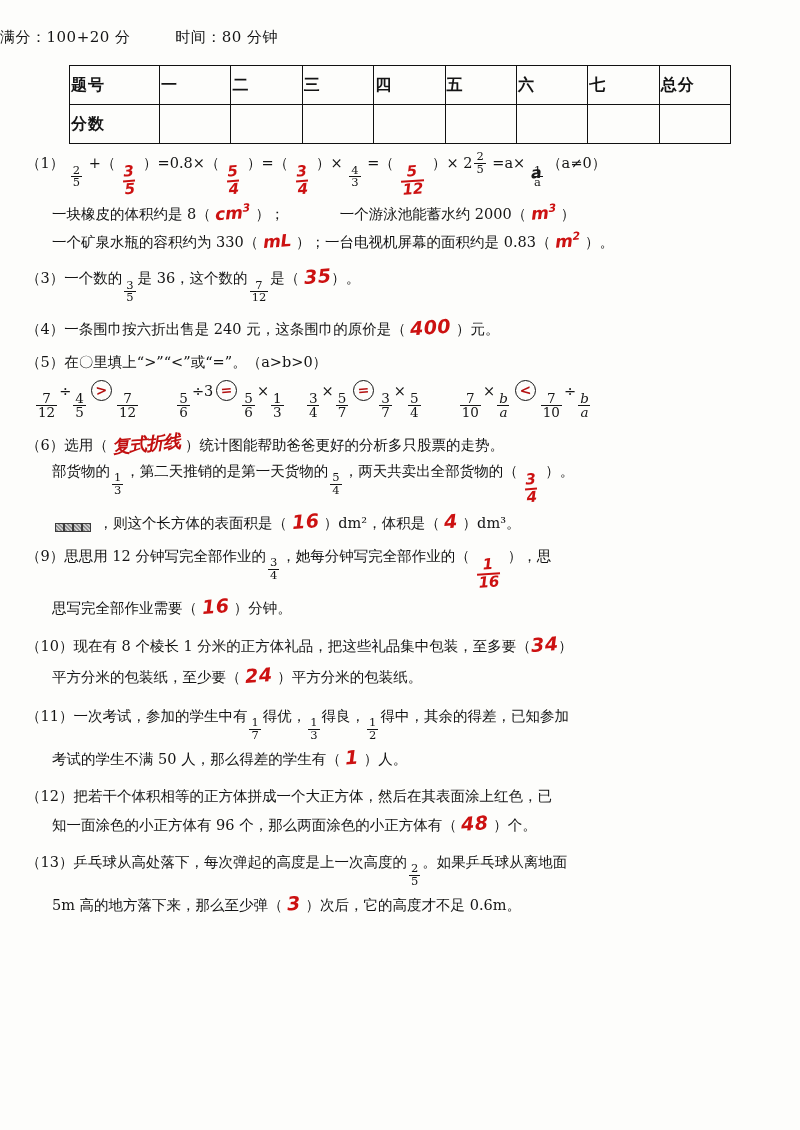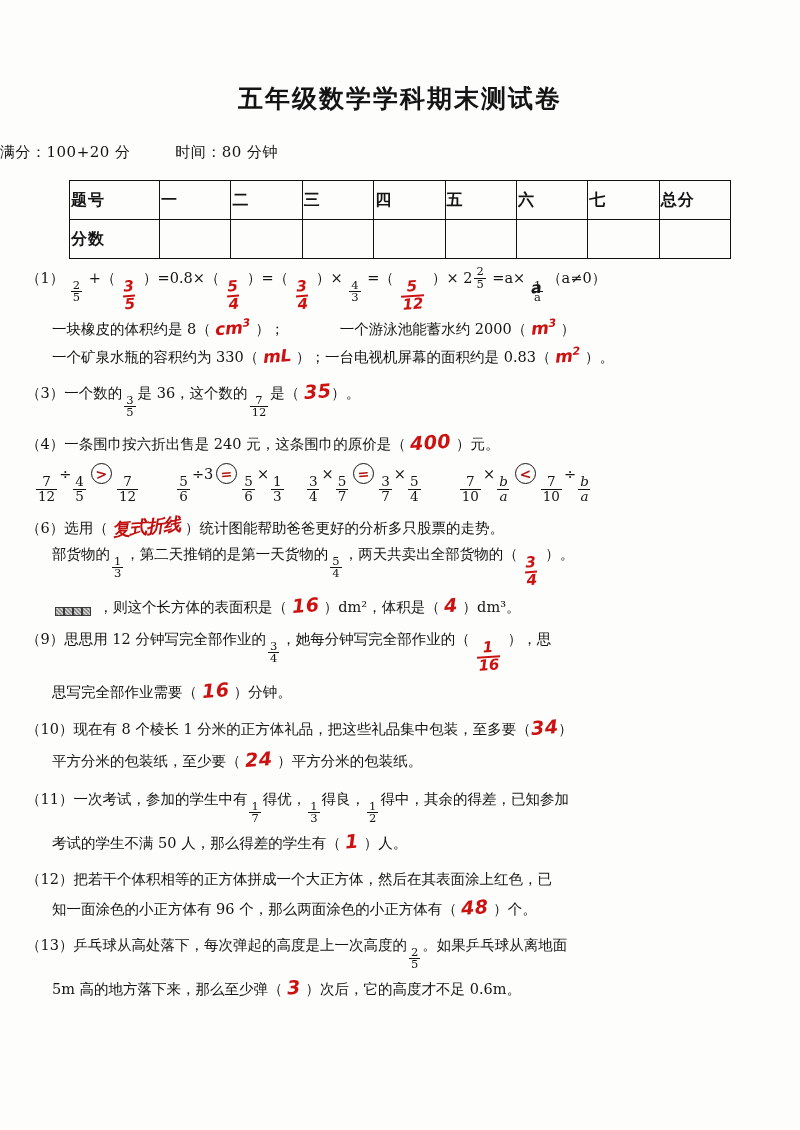--- a/index.html
+++ b/index.html
@@ -134,21 +134,20 @@
   .cmp-row .sp { display:inline-block; width:26px; }
   .cmp-row .sp-sm { display:inline-block; width:10px; }
   sup { font-size: 0.68em; vertical-align: super; }
   .it { font-style: italic; }
 </style>
 </head>
 <body>
 
 <div class="page">
 
-  <div class="title">五年级数学学科期末测试卷</div>
 
   <div class="subtitle">
     <span>满分：100+20 分</span>
     <span class="gap"></span>
     <span>时间：80 分钟</span>
   </div>
 
   <table class="score">
     <tbody>
         <tr>
@@ -248,20 +247,23 @@
       </span><span>是（</span>
     <span class="hw">35</span><span>）。</span>
   </div>
 
   <div class="q" style="margin-top:9px">
     <span>（4）</span><span>一条围巾按六折出售是 240 元，这条围巾的原价是（</span>
     <span class="hw">400</span>
     <span>）元。</span>
   </div>
 
+  <div class="q" style="margin-top:9px">
+    <span>（5）</span><span>在〇里填上“&gt;”“&lt;”或“=”。（a&gt;b&gt;0）</span>
+  </div>
   <div class="cmp-row">
     <span>
       <span class="fr frb">
           <span class="n">7</span>
           <span class="d">12</span>
         </span><span>÷</span><span class="fr frb">
           <span class="n">4</span>
           <span class="d">5</span>
         </span><span class="circ"><span>&gt;</span></span><span class="fr frb">
           <span class="n">7</span>

